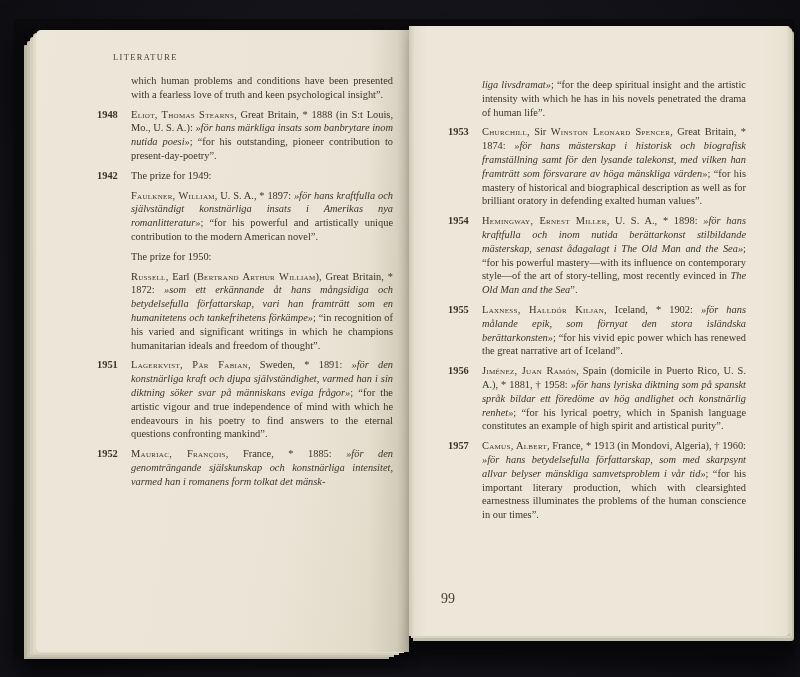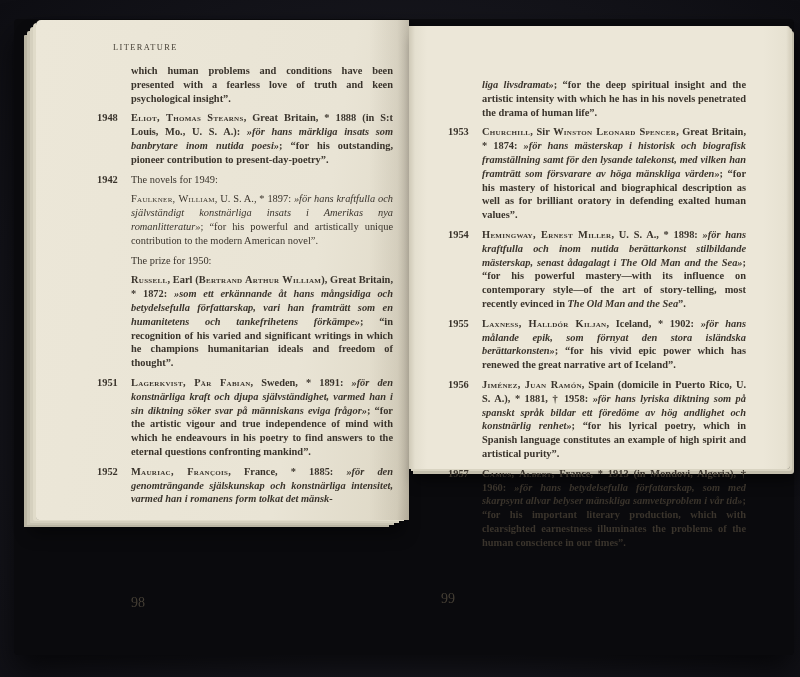--- a/index.html
+++ b/index.html
@@ -16,32 +16,32 @@
     position:absolute;left:14px;top:19px;width:780px;height:636px;
     background:#0a0a0d;border-radius:4px;
     box-shadow:0 16px 30px rgba(0,0,0,0.65);
   }
   .page{
     position:absolute;
     color:#3a342c;
     font-size:10.4px;line-height:13.8px;
   }
   .page-left{
-    left:36px;top:20px;width:373px;height:500px;
+    left:36px;top:30px;width:373px;height:622px;
     background:linear-gradient(100deg,#ece7d8 0%,#e9e4d5 70%,#ded8c6 97%,#d2ccba 100%);
     border-top-left-radius:5px;border-bottom-left-radius:3px;
     box-shadow:
       -4px 2px 0 -1px #e0dbc9,
       -8px 5px 0 -2px #d5d0be,
       -12px 8px 0 -3px #c9c4b2,
       -16px 11px 0 -4px #bab5a3,
       -6px 14px 16px rgba(0,0,0,0.45);
   }
   .page-right{
-    left:409px;top:26px;width:381px;height:443px;
+    left:409px;top:26px;width:381px;height:610px;
     background:linear-gradient(to right,#cfc9b7 0px,#e4dfcf 6px,#ece7d8 18px,#ece7d8 93%,#e6e1d1 99%,#d8d2c0 100%);
     border-top-right-radius:3px;border-bottom-right-radius:3px;
     box-shadow:
       2px 2px 0 0 #d9d4c2,
       4px 5px 0 0 #c4bfad,
       6px 12px 14px rgba(0,0,0,0.5);
   }
   .gutter-shade-left{
     position:absolute;right:0;top:0;width:40px;height:100%;
     background:linear-gradient(to right,rgba(90,80,60,0) 0%,rgba(90,80,60,0.10) 70%,rgba(60,50,35,0.22) 100%);
@@ -56,21 +56,21 @@
     position:absolute;
   }
   .entries-left{left:61px;top:44px;width:296px;}
   .entries-right{left:39px;top:52px;width:298px;}
   .entry{display:flex;margin-bottom:6px;}
   .entry .year{flex:none;width:34px;color:#3a342c;font-weight:bold;}
   .entry .entry-text{
     flex:1;text-align:justify;text-justify:inter-word;hyphens:none;
   }
   .para{margin-bottom:6px;}
-  .para:last-child{margin-bottom:0;font-weight:bold;}
+  .para:last-child{margin-bottom:0;}
   .seg-i{font-style:italic;}
   .seg-sc{font-variant:small-caps;letter-spacing:0.3px;}
   .pagenum{
     position:absolute;font-size:14px;color:#453f35;margin-top:36px;
   }
   .pagenum-left{left:95px;top:540px;width:261px;}
   .pagenum-right{left:32px;top:530px;width:300px;}
 </style>
 </head>
 <body>
@@ -90,40 +90,39 @@
         </div>
         <div class="entry">
           <div class="year">1948</div>
           <div class="entry-text">
             <div class="para"><span class="seg-sc">Eliot, Thomas Stearns</span><span class="seg-n">, Great Britain, * 1888 (in S:t Louis, Mo., U. S. A.): </span><span class="seg-i">»för hans märkliga insats som banbrytare inom nutida poesi»</span><span class="seg-n">; “for his outstanding, pioneer contribution to present-day-poetry”.</span></div>
           </div>
         </div>
         <div class="entry">
           <div class="year">1942</div>
           <div class="entry-text">
-            <div class="para"><span class="seg-n">The novels for 1949:</span></div>
+            <div class="para"><span class="seg-n">The prize for 1949:</span></div>
             <div class="para"><span class="seg-sc">Faulkner, William</span><span class="seg-n">, U. S. A., * 1897: </span><span class="seg-i">»för hans kraftfulla och självständigt konstnärliga insats i Amerikas nya romanlitteratur»</span><span class="seg-n">; “for his powerful and artistically unique contribution to the modern American novel”.</span></div>
             <div class="para"><span class="seg-n">The prize for 1950:</span></div>
             <div class="para"><span class="seg-sc">Russell</span><span class="seg-n">, Earl (</span><span class="seg-sc">Bertrand Arthur William</span><span class="seg-n">), Great Britain, * 1872: </span><span class="seg-i">»som ett erkännande åt hans mångsidiga och betydelsefulla författarskap, vari han framträtt som en humanitetens och tankefrihetens förkämpe»</span><span class="seg-n">; “in recognition of his varied and significant writings in which he champions humanitarian ideals and freedom of thought”.</span></div>
           </div>
         </div>
         <div class="entry">
           <div class="year">1951</div>
           <div class="entry-text">
             <div class="para"><span class="seg-sc">Lagerkvist, Pär Fabian</span><span class="seg-n">, Sweden, * 1891: </span><span class="seg-i">»för den konstnärliga kraft och djupa självständighet, varmed han i sin diktning söker svar på människans eviga frågor»</span><span class="seg-n">; “for the artistic vigour and true independence of mind with which he endeavours in his poetry to find answers to the eternal questions confronting mankind”.</span></div>
           </div>
         </div>
         <div class="entry">
           <div class="year">1952</div>
           <div class="entry-text">
             <div class="para"><span class="seg-sc">Mauriac, François</span><span class="seg-n">, France, * 1885: </span><span class="seg-i">»för den genomträngande själskunskap och konstnärliga intensitet, varmed han i romanens form tolkat det mänsk-</span></div>
           </div>
         </div>
       </div>
-    <div class="pagenum pagenum-left">98</div>
   </div>
 
   <div class="page page-right">
     <div class="entries entries-right" id="entries-right">
         <div class="entry">
           <div class="year"></div>
           <div class="entry-text">
             <div class="para"><span class="seg-i">liga livsdramat»</span><span class="seg-n">; “for the deep spiritual insight and the artistic intensity with which he has in his novels penetrated the drama of human life”.</span></div>
           </div>
         </div>

